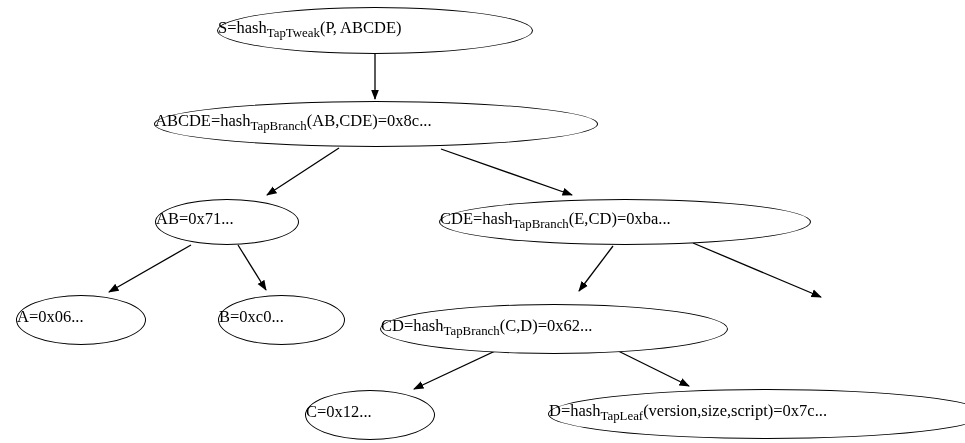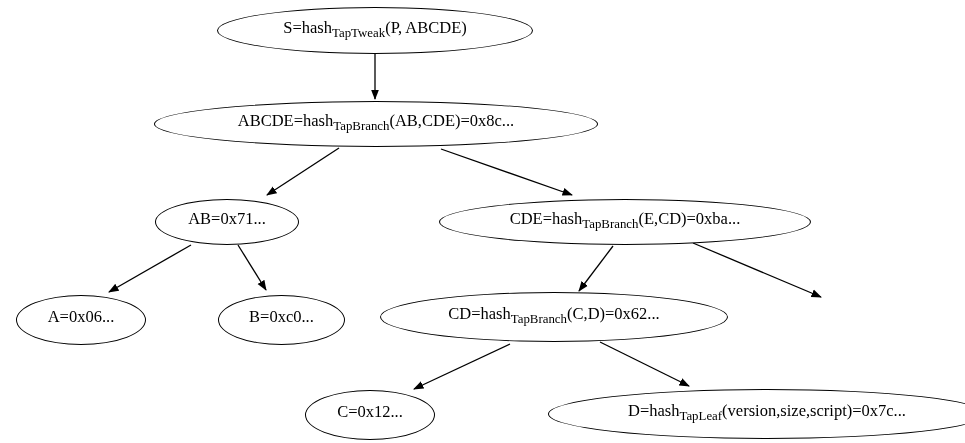--- a/index.html
+++ b/index.html
@@ -28,21 +28,21 @@
     fill: none;
   }
   .node {
     position: absolute;
     box-sizing: border-box;
     border: 1.4px solid #000000;
     border-radius: 50%;
     background: #ffffff;
     display: flex;
     align-items: center;
-    justify-content: center;
+    justify-content: flex-start;
     font-size: 16.5px;
     white-space: nowrap;
     line-height: 1;
   }
   .lbl {
     display: inline-block;
     padding-bottom: 2px;
   }
   .lbl sub {
     font-size: 0.78em;
@@ -89,21 +89,21 @@
   </div>
 
   <div class="node" style="left:16px;top:295px;width:130px;height:50px">
     <span class="lbl"><span>A=0x06...</span><sub></sub><span></span></span>
   </div>
 
   <div class="node" style="left:218px;top:295px;width:127px;height:50px">
     <span class="lbl"><span>B=0xc0...</span><sub></sub><span></span></span>
   </div>
 
-  <div class="node" style="left:380px;top:292px;width:348px;height:50px">
+  <div class="node" style="left:380px;top:304px;width:348px;height:50px">
     <span class="lbl"><span>CD=hash</span><sub>TapBranch</sub><span>(C,D)=0x62...</span></span>
   </div>
 
 
   <div class="node" style="left:305px;top:390px;width:130px;height:50px">
     <span class="lbl"><span>C=0x12...</span><sub></sub><span></span></span>
   </div>
 
   <div class="node" style="left:548px;top:389px;width:438px;height:50px">
     <span class="lbl"><span>D=hash</span><sub>TapLeaf</sub><span>(version,size,script)=0x7c...</span></span>

